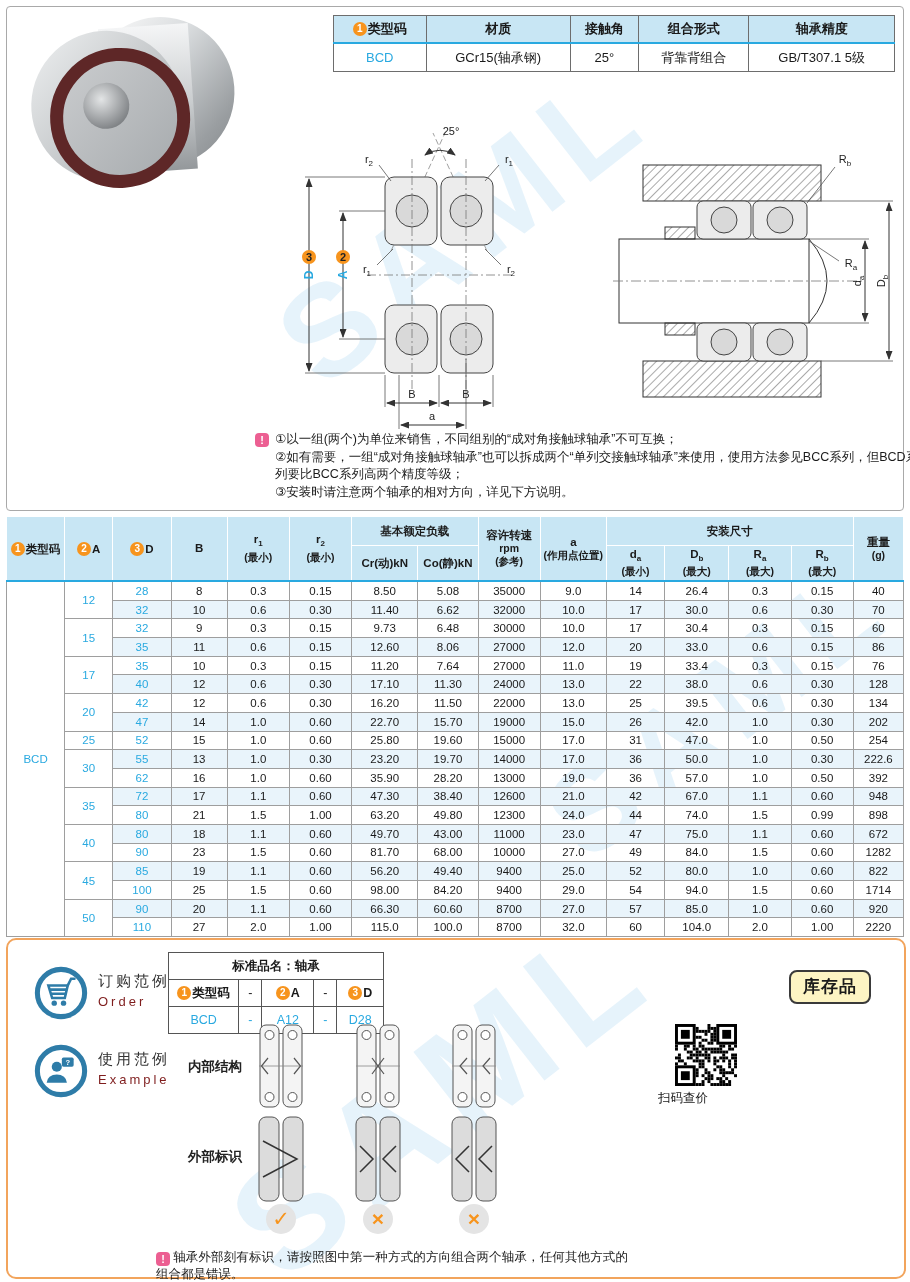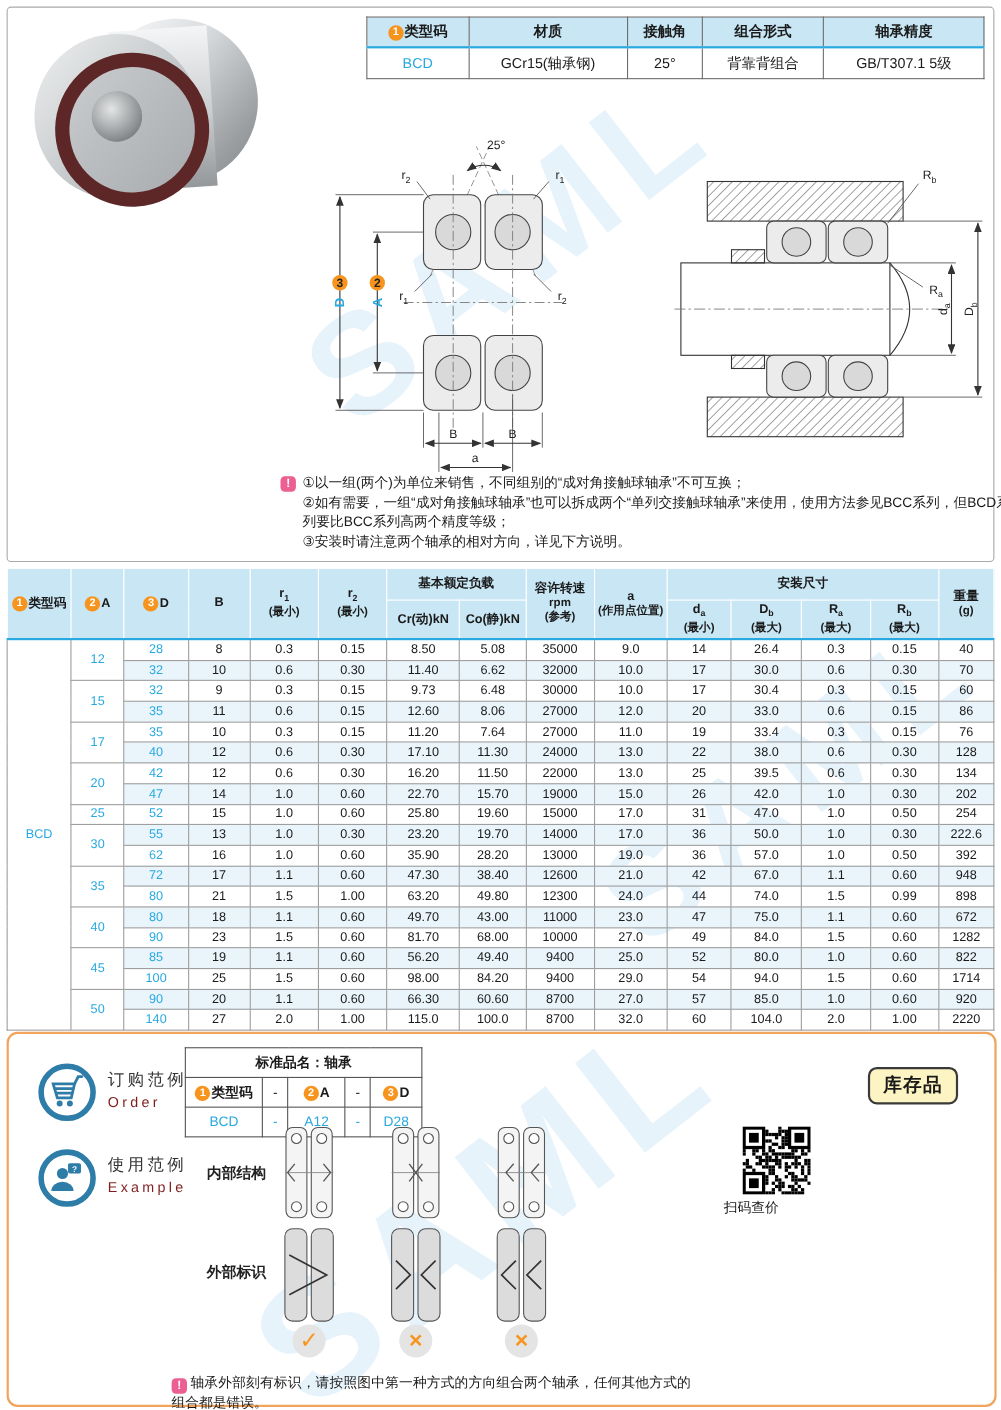--- a/index.html
+++ b/index.html
@@ -566,21 +566,21 @@
           <td>60.60</td>
           <td>8700</td>
           <td>27.0</td>
           <td>57</td>
           <td>85.0</td>
           <td>1.0</td>
           <td>0.60</td>
           <td>920</td>
         </tr>
         <tr>
-          <td class="blue">140</td>
+          <td class="blue">110</td>
           <td>27</td>
           <td>2.0</td>
           <td>1.00</td>
           <td>115.0</td>
           <td>100.0</td>
           <td>8700</td>
           <td>32.0</td>
           <td>60</td>
           <td>104.0</td>
           <td>2.0</td>

